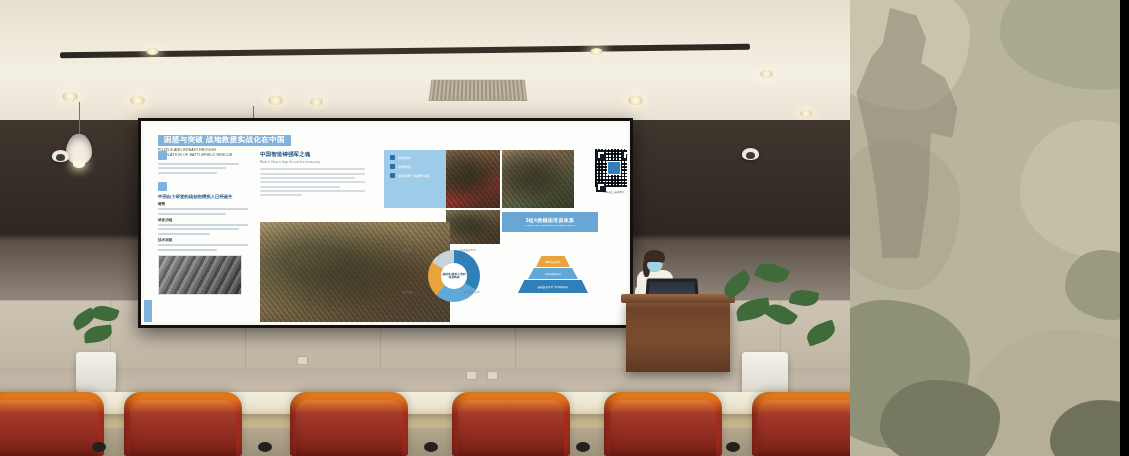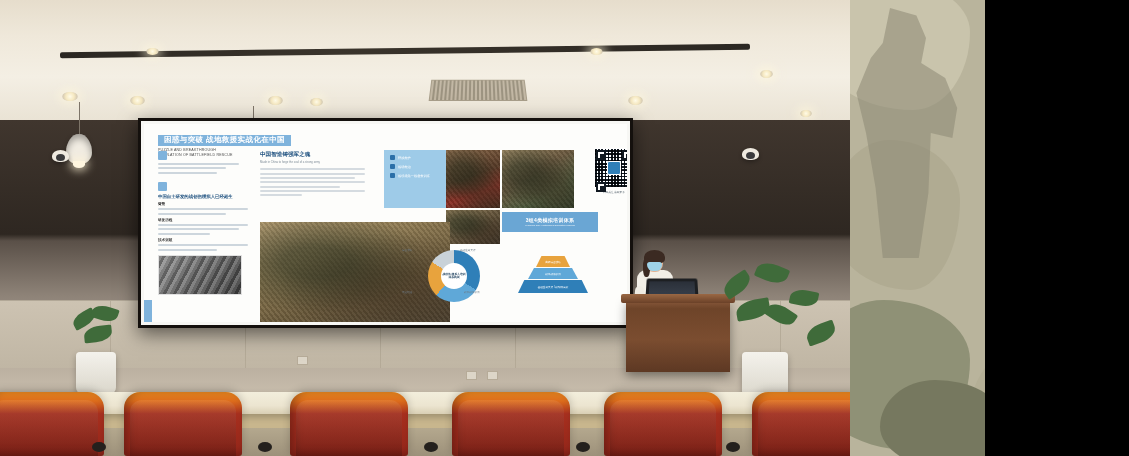--- a/index.html
+++ b/index.html
@@ -1,21 +1,21 @@
 <!DOCTYPE html>
 <html><head>
 <meta charset="utf-8">
 <style>
   * { box-sizing: border-box; margin: 0; padding: 0; }
   html, body {
     width: 1129px; height: 456px; overflow: hidden;
     font-family: "Liberation Sans", sans-serif;
     background: #000;
   }
-  #stage { position: relative; width: 985px; height: 456px; overflow: hidden; padding-left: 20px; }
+  #stage { position: relative; width: 1120px; height: 456px; overflow: hidden; padding-left: 20px; }
 
   
   .room { position: absolute; left: 0; top: 0; width: 850px; height: 456px;
           overflow: hidden; background: #cfc6b6; }
   .ceiling {
     position: absolute; left: 0; top: 0; width: 850px; height: 128px;
     background: linear-gradient(180deg,#e6ddcc 0%, #efe8da 28%, #f4efe4 60%, #e8e1d2 100%);
   }
   .ceiling-strip {
     position: absolute; left: 60px; top: 48px; width: 690px; height: 6px;

